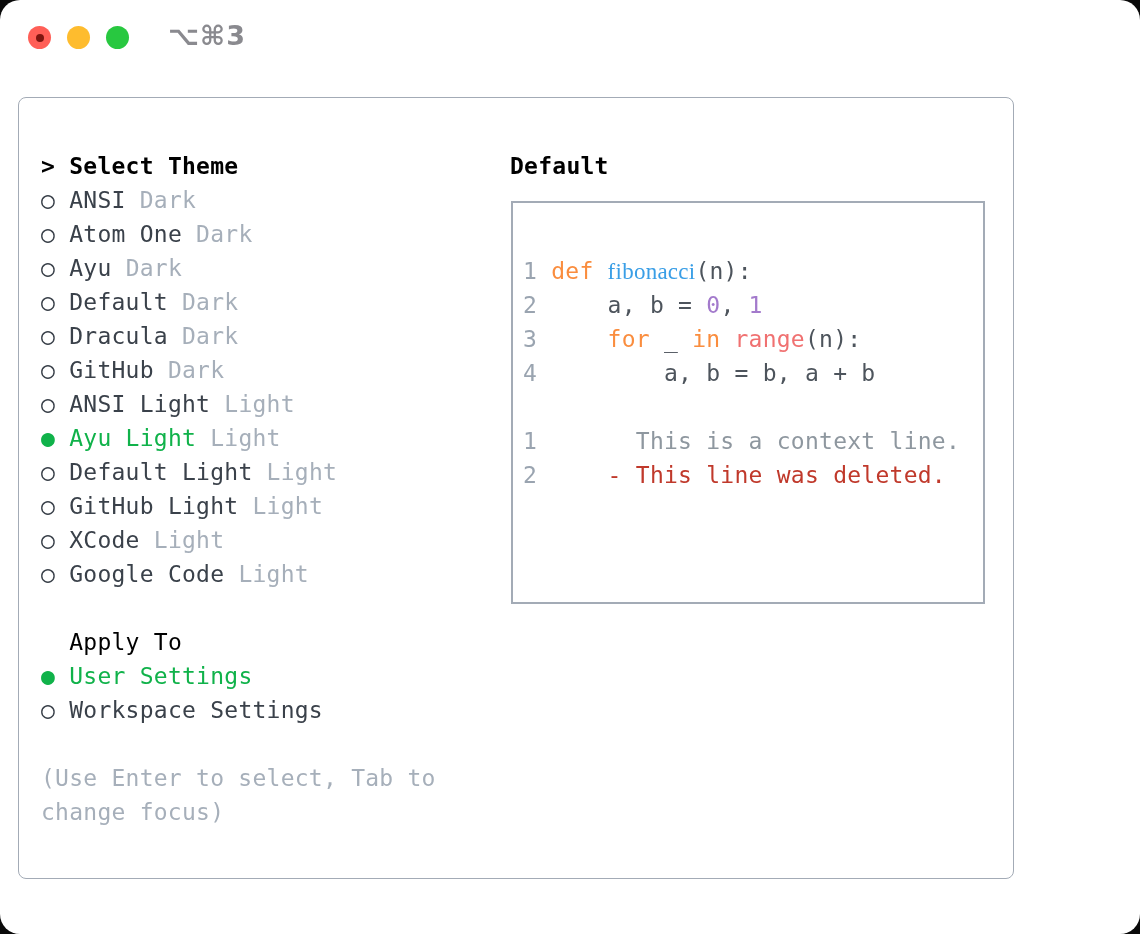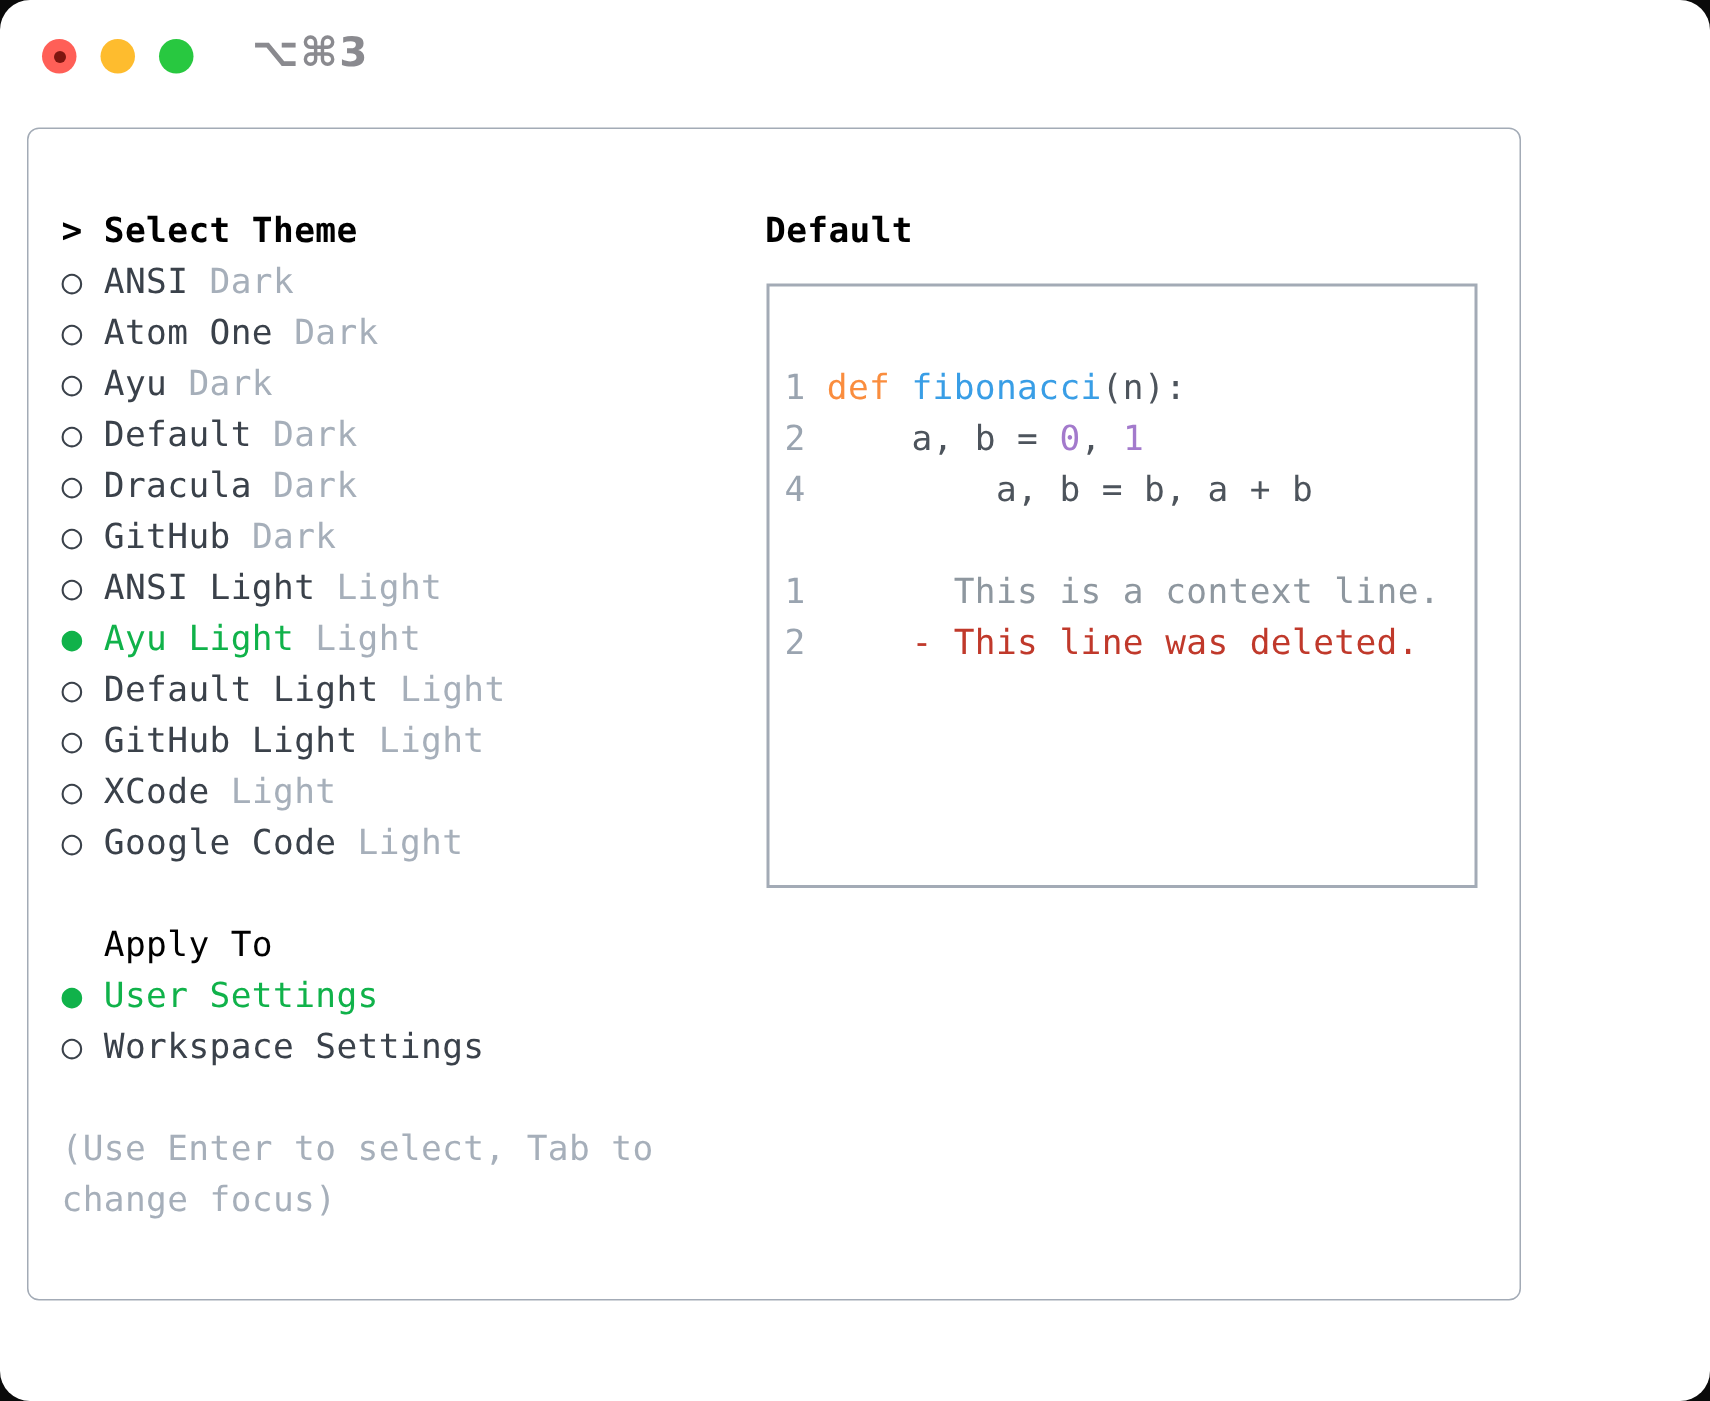--- a/index.html
+++ b/index.html
@@ -26,21 +26,21 @@
   }
   .win-title {
     position: absolute; left: 168px; top: 20px;
     font-family: "DejaVu Sans", sans-serif;
     font-size: 27px; font-weight: bold; color: #8a8a8f; line-height: 32px;
     letter-spacing: 1px;
   }
 
   
   .panel {
-    position: absolute; left: 18px; top: 85px;
+    position: absolute; left: 18px; top: 97px;
     width: 996px; height: 782px;
     border: 1.5px solid var(--border);
     border-radius: 8px;
     background: var(--window_bg);
     box-sizing: border-box;
   }
 
   .mono { font-size: 23px; line-height: 34px; letter-spacing: 0.25px; }
   .row { height: 34px; white-space: pre; }
   .row.bold { font-weight: bold; color: #000; }
@@ -64,21 +64,21 @@
     width: 474px; height: 403px;
     border: 2px solid var(--border);
     box-sizing: border-box;
     background: var(--window_bg);
     padding: 17px 0 0 10px;
     overflow: hidden;
   }
   .cline { height: 34px; white-space: pre; }
   .c-num { color: var(--line_number); }
   .c-kw  { color: var(--keyword); }
-  .c-fn  { color: var(--function); }
+  .c-fn  { color: var(--function); font-family: Liberation Serif, serif; }
   .c-lit { color: var(--literal); }
   .c-bi  { color: var(--builtin); }
   .c-pl  { color: var(--code_text); }
   .c-ctx { color: var(--context); }
   .c-del { color: var(--diff_deleted); }
   .c-add { color: var(--diff_added); }
 </style>
 </head>
 <body>
 
@@ -125,20 +125,21 @@
     <div class="hint mono">(Use Enter to select, Tab to change focus)</div>
   </div>
 
   <div class="preview-title mono row bold">Default</div>
 
   <div class="preview-box mono">
     <div id="code-block">
         <div class="cline"></div>
         <div class="cline"><span class="c-num">1 </span><span class="c-kw">def </span><span class="c-fn">fibonacci</span><span class="c-pl">(n):</span></div>
         <div class="cline"><span class="c-num">2 </span><span class="c-pl">    a, b = </span><span class="c-lit">0</span><span class="c-pl">, </span><span class="c-lit">1</span></div>
+        <div class="cline"><span class="c-num">3 </span><span class="c-pl">    </span><span class="c-kw">for </span><span class="c-pl">_ </span><span class="c-kw">in </span><span class="c-bi">range</span><span class="c-pl">(n):</span></div>
         <div class="cline"><span class="c-num">4 </span><span class="c-pl">        a, b = b, a + b</span></div>
         <div class="cline"></div>
         <div class="cline"><span class="c-num">1 </span><span class="c-ctx">      This is a context line.</span></div>
         <div class="cline"><span class="c-num">2 </span><span class="c-pl">    </span><span class="c-del">- This line was deleted.</span></div>
       </div>
   </div>
 
 </div>
 
 </body></html>

